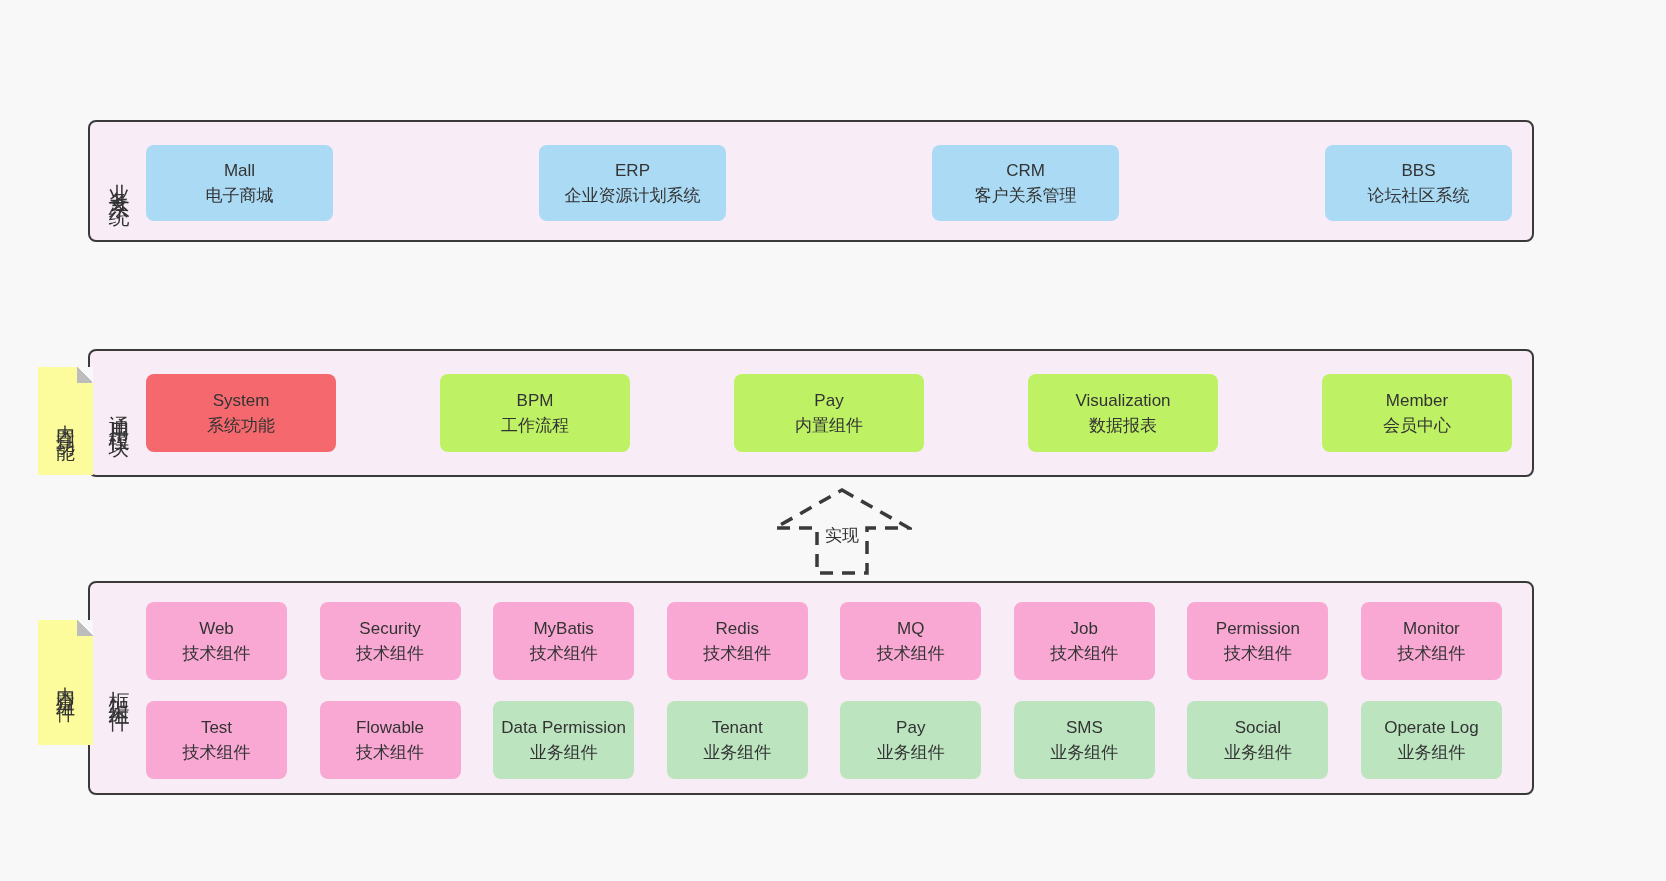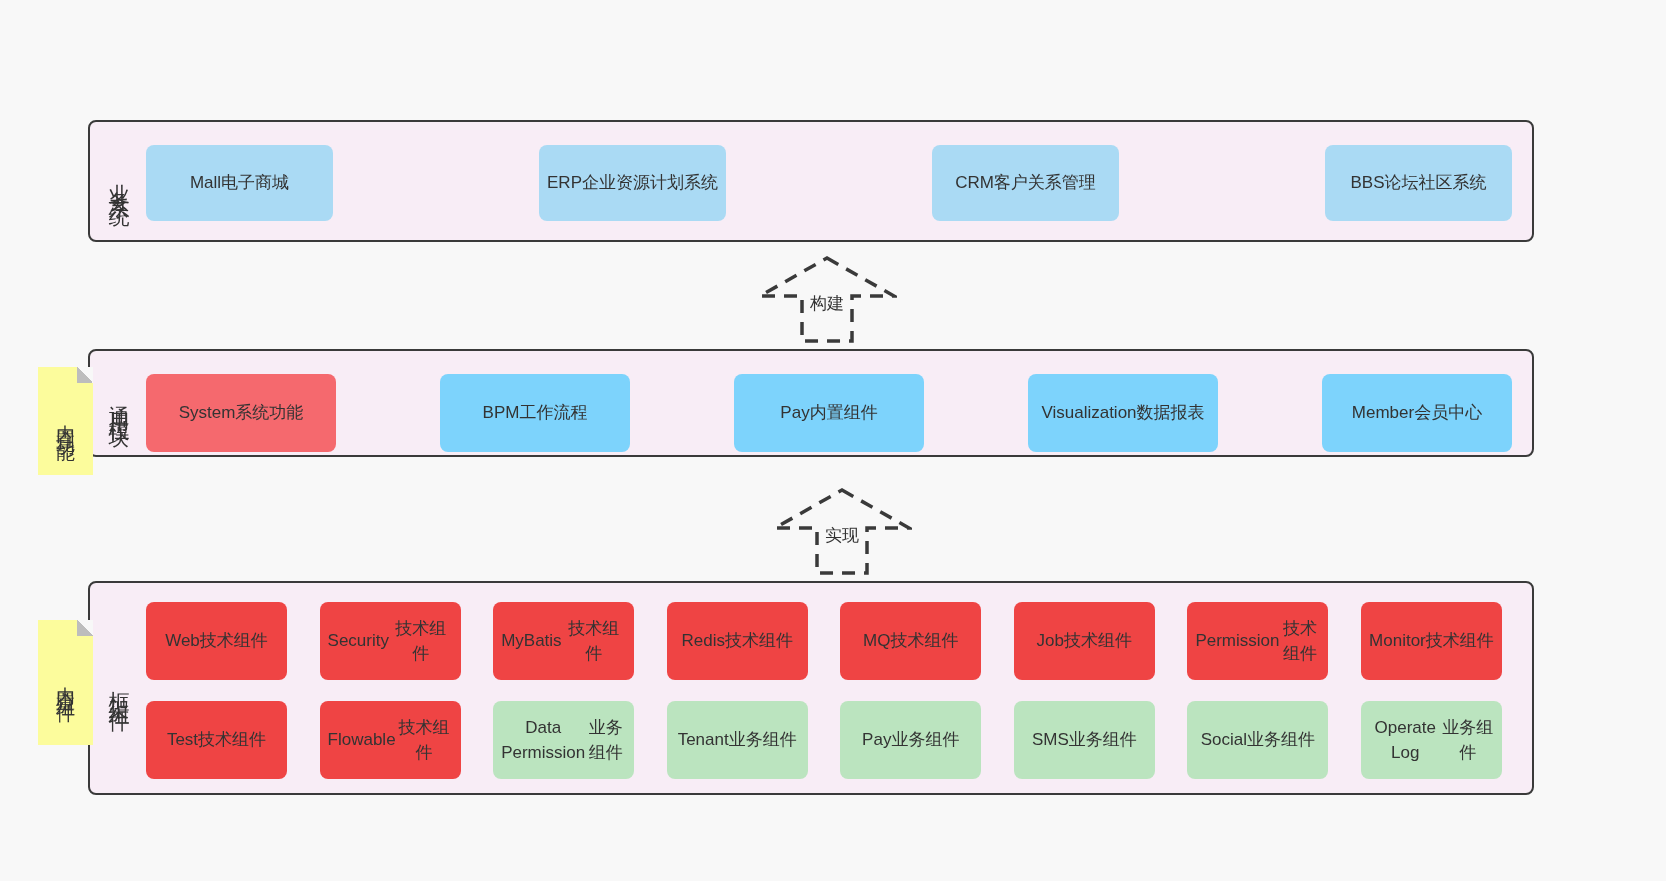--- a/index.html
+++ b/index.html
@@ -15,21 +15,21 @@
 
   
   .band{
     position:absolute;left:88px;width:1446px;
     background:#f8edf6;
     border:2px solid #3a3a3a;
     border-radius:8px;
     box-sizing:border-box;
   }
   .band-1{top:120px;height:122px;}
-  .band-2{top:349px;height:108px;}
+  .band-2{top:349px;height:128px;}
   .band-3{top:581px;height:214px;}
 
   .band-label{
     position:absolute;left:15px;top:50%;
     transform:translateY(-50%);
     writing-mode:vertical-rl;text-orientation:upright;
     font-size:21px;letter-spacing:7px;color:#333;
     white-space:nowrap;
   }
 
@@ -37,34 +37,34 @@
     position:absolute;left:56px;right:20px;
     display:flex;justify-content:space-between;
   }
   .band-1 .box-row{top:23px;height:76px;}
   .band-2 .box-row{top:23px;height:78px;}
   .band-3 .box-row{right:30px;height:78px;}
   .row-a{top:19px;}
   .row-b{top:118px;}
 
   .box{
-    display:flex;
+    display:flex;flex-direction:column;
     align-items:center;justify-content:center;
     border-radius:8px;
     font-size:17px;line-height:1.5;
     text-align:center;color:#333;
     box-sizing:border-box;padding:2px 8px;
   }
   .band-1 .box{width:187px;}
   .band-2 .box{width:190px;}
   .band-3 .box{width:141px;}
   .c-blue{background:#aadaf4;}
   .c-red{background:#f5696e;}
-  .c-pink{background:#7dd3fc;}
-  .c-green{background:#ef4444;text-align:center;}
+  .c-pink{background:#bef264;}
+  .c-green{background:#f9a8d4;text-align:center;}
   .c-green-light{background:#bbe4bf;}
 
   
   .sticky{
     position:absolute;left:38px;width:55px;
     background:#fcfc9c;z-index:3;
     display:flex;align-items:center;justify-content:center;
   }
   .sticky-1{top:367px;height:108px;}
   .sticky-2{top:620px;height:125px;}
@@ -109,26 +109,20 @@
           <div>CRM</div>
           <div>客户关系管理</div>
         </div>
         <div class="box c-blue">
           <div>BBS</div>
           <div>论坛社区系统</div>
         </div>
       </div>
   </div>
 
-  <div class="up-arrow arrow-1">
-    <svg viewBox="0 0 140 90">
-      <polygon points="70,3 137,41 95,41 95,86 45,86 45,41 3,41" fill="none" stroke="#3a3a3a" stroke-width="3.5" stroke-dasharray="13 9" stroke-linejoin="miter"></polygon>
-    </svg>
-    <div class="arrow-label">构建</div>
-  </div>
 
   <div class="sticky sticky-1">
     <span class="fold"></span>
     <span class="sticky-text">内置功能</span>
   </div>
   <div class="band band-2">
     <div class="band-label">通用模块</div>
     <div class="box-row">
         <div class="box c-red">
           <div>System</div>

